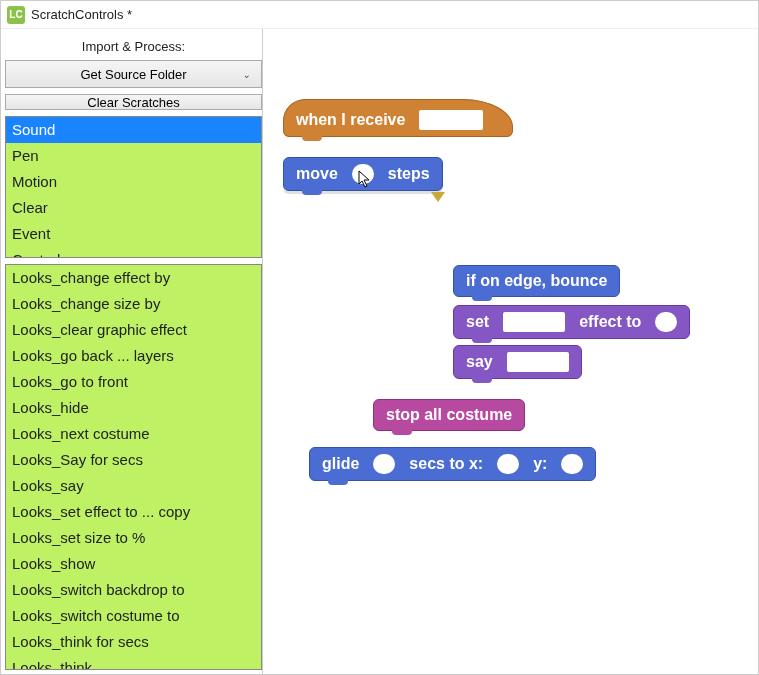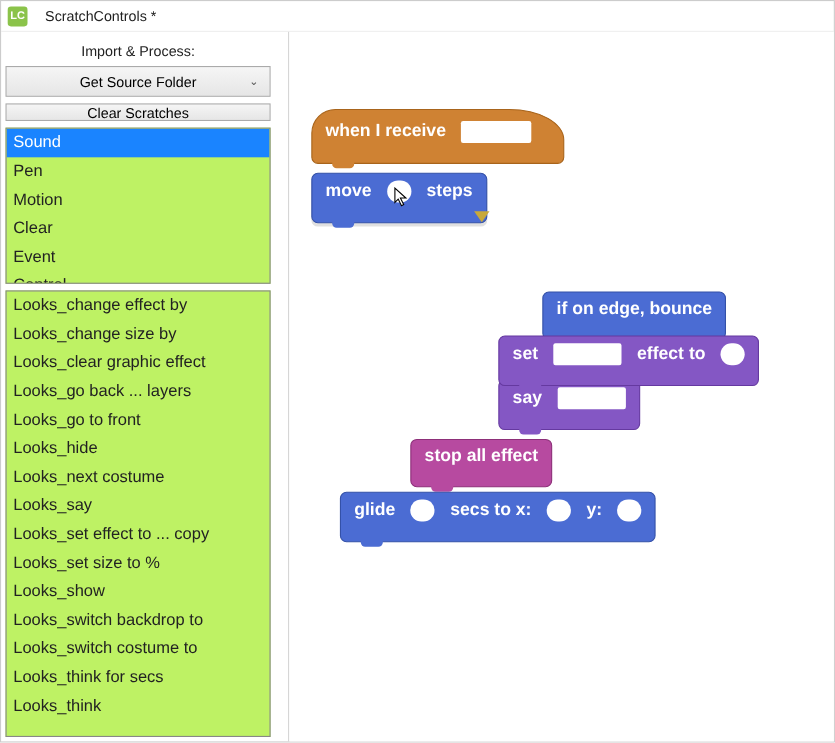--- a/index.html
+++ b/index.html
@@ -7,34 +7,34 @@
     margin: 0; padding: 0;
     font-family: "Segoe UI", Tahoma, sans-serif;
     font-size: 13px;
     background: #fff;
     width: 759px; height: 675px;
     overflow: hidden;
   }
   .window { width: 759px; height: 675px; border: 1px solid #ccc; position: relative; }
   .titlebar {
     height: 28px; display: flex; align-items: center;
-    padding: 0 6px; gap: 16px; border-bottom: 1px solid #eee;
+    padding: 0 6px; gap: 6px; border-bottom: 1px solid #eee;
   }
   .app-icon {
     width: 18px; height: 18px; background: #8bc34a;
     border-radius: 3px; display: flex; align-items: center;
     justify-content: center; color: #fff; font-size: 10px;
     font-weight: bold;
   }
   .titlebar-title { font-size: 13px; color: #222; }
   .body { display: flex; height: calc(100% - 28px); }
   .sidebar {
     width: 262px; border-right: 1px solid #ccc;
     display: flex; flex-direction: column;
-    padding: 4px 16px 0 4px;
+    padding: 4px 0 0 4px;
   }
   .section-label {
     font-size: 13px; color: #222; text-align: center;
     padding: 6px 0 6px 0;
   }
   .dropdown-btn {
     height: 28px; border: 1px solid #aaa;
     background: linear-gradient(#f5f5f5,#e6e6e6);
     display: flex; align-items: center; justify-content: center;
     position: relative; margin-bottom: 6px;
@@ -58,21 +58,21 @@
     line-height: 22px; cursor: pointer; white-space: nowrap;
     overflow: hidden;
   }
   .list-item.selected { background: #1a84ff; color: #fff; }
   .canvas { flex: 1; position: relative; background: #fff; }
 
   
   .block {
     position: absolute; color: #fff; font-family: "Segoe UI", sans-serif;
     font-size: 16px; font-weight: 600;
-    border-radius: 6px; padding: 6px 12px 18px 12px;
+    border-radius: 6px; padding: 6px 12px 6px 12px;
     display: flex; align-items: center; gap: 14px;
     white-space: nowrap;
   }
   .block .slot-rect {
     display: inline-block; background: #fff;
     height: 20px; border-radius: 2px;
   }
   .block .slot-round {
     display: inline-block; background: #fff;
     height: 20px; border-radius: 10px;
@@ -136,20 +136,21 @@
           <div class="list-item">Control</div>
         </div>
       <div class="listbox blocks" id="block-list">
           <div class="list-item">Looks_change effect by</div>
           <div class="list-item">Looks_change size by</div>
           <div class="list-item">Looks_clear graphic effect</div>
           <div class="list-item">Looks_go back ... layers</div>
           <div class="list-item">Looks_go to front</div>
           <div class="list-item">Looks_hide</div>
           <div class="list-item">Looks_next costume</div>
+          <div class="list-item">Looks_Say for secs</div>
           <div class="list-item">Looks_say</div>
           <div class="list-item">Looks_set effect to ... copy</div>
           <div class="list-item">Looks_set size to %</div>
           <div class="list-item">Looks_show</div>
           <div class="list-item">Looks_switch backdrop to</div>
           <div class="list-item">Looks_switch costume to</div>
           <div class="list-item">Looks_think for secs</div>
           <div class="list-item">Looks_think</div>
         </div>
     </div>
@@ -164,38 +165,38 @@
       <div class="block notch c-blue shadow" style="left:20px; top:128px;">
         <span>move</span>
         <span class="slot-round" style="width:22px;"></span>
         <span>steps</span>
       </div>
       <div class="tri-marker" style="left:168px; top:163px;"></div>
       <svg class="cursor" style="left:95px; top:141px;" viewBox="0 0 14 18">
         <path d="M1 1 L1 14 L4 11 L7 17 L9 16 L6 10 L11 10 Z" fill="#fff" stroke="#000" stroke-width="1"></path>
       </svg>
 
-      <div class="block notch c-blue" style="left:190px; top:236px;margin-left:40px;">
+      <div class="block notch c-blue" style="left:190px; top:236px;">
         <span>if on edge, bounce</span>
       </div>
 
       <div class="block notch c-purple" style="left:190px; top:316px;">
         <span>say</span>
         <span class="slot-rect" style="width:62px;"></span>
       </div>
 
       <div class="block notch c-purple" style="left:190px; top:276px;">
         <span>set</span>
         <span class="slot-rect" style="width:62px;"></span>
         <span>effect to</span>
         <span class="slot-round" style="width:22px;"></span>
       </div>
 
       <div class="block notch c-magenta" style="left:110px; top:370px;">
-        <span>stop all effect</span>
+        <span>stop all costume</span>
       </div>
 
       <div class="block notch c-blue" style="left:46px; top:418px;">
         <span>glide</span>
         <span class="slot-round" style="width:22px;"></span>
         <span>secs to x:</span>
         <span class="slot-round" style="width:22px;"></span>
         <span>y:</span>
         <span class="slot-round" style="width:22px;"></span>
       </div>

